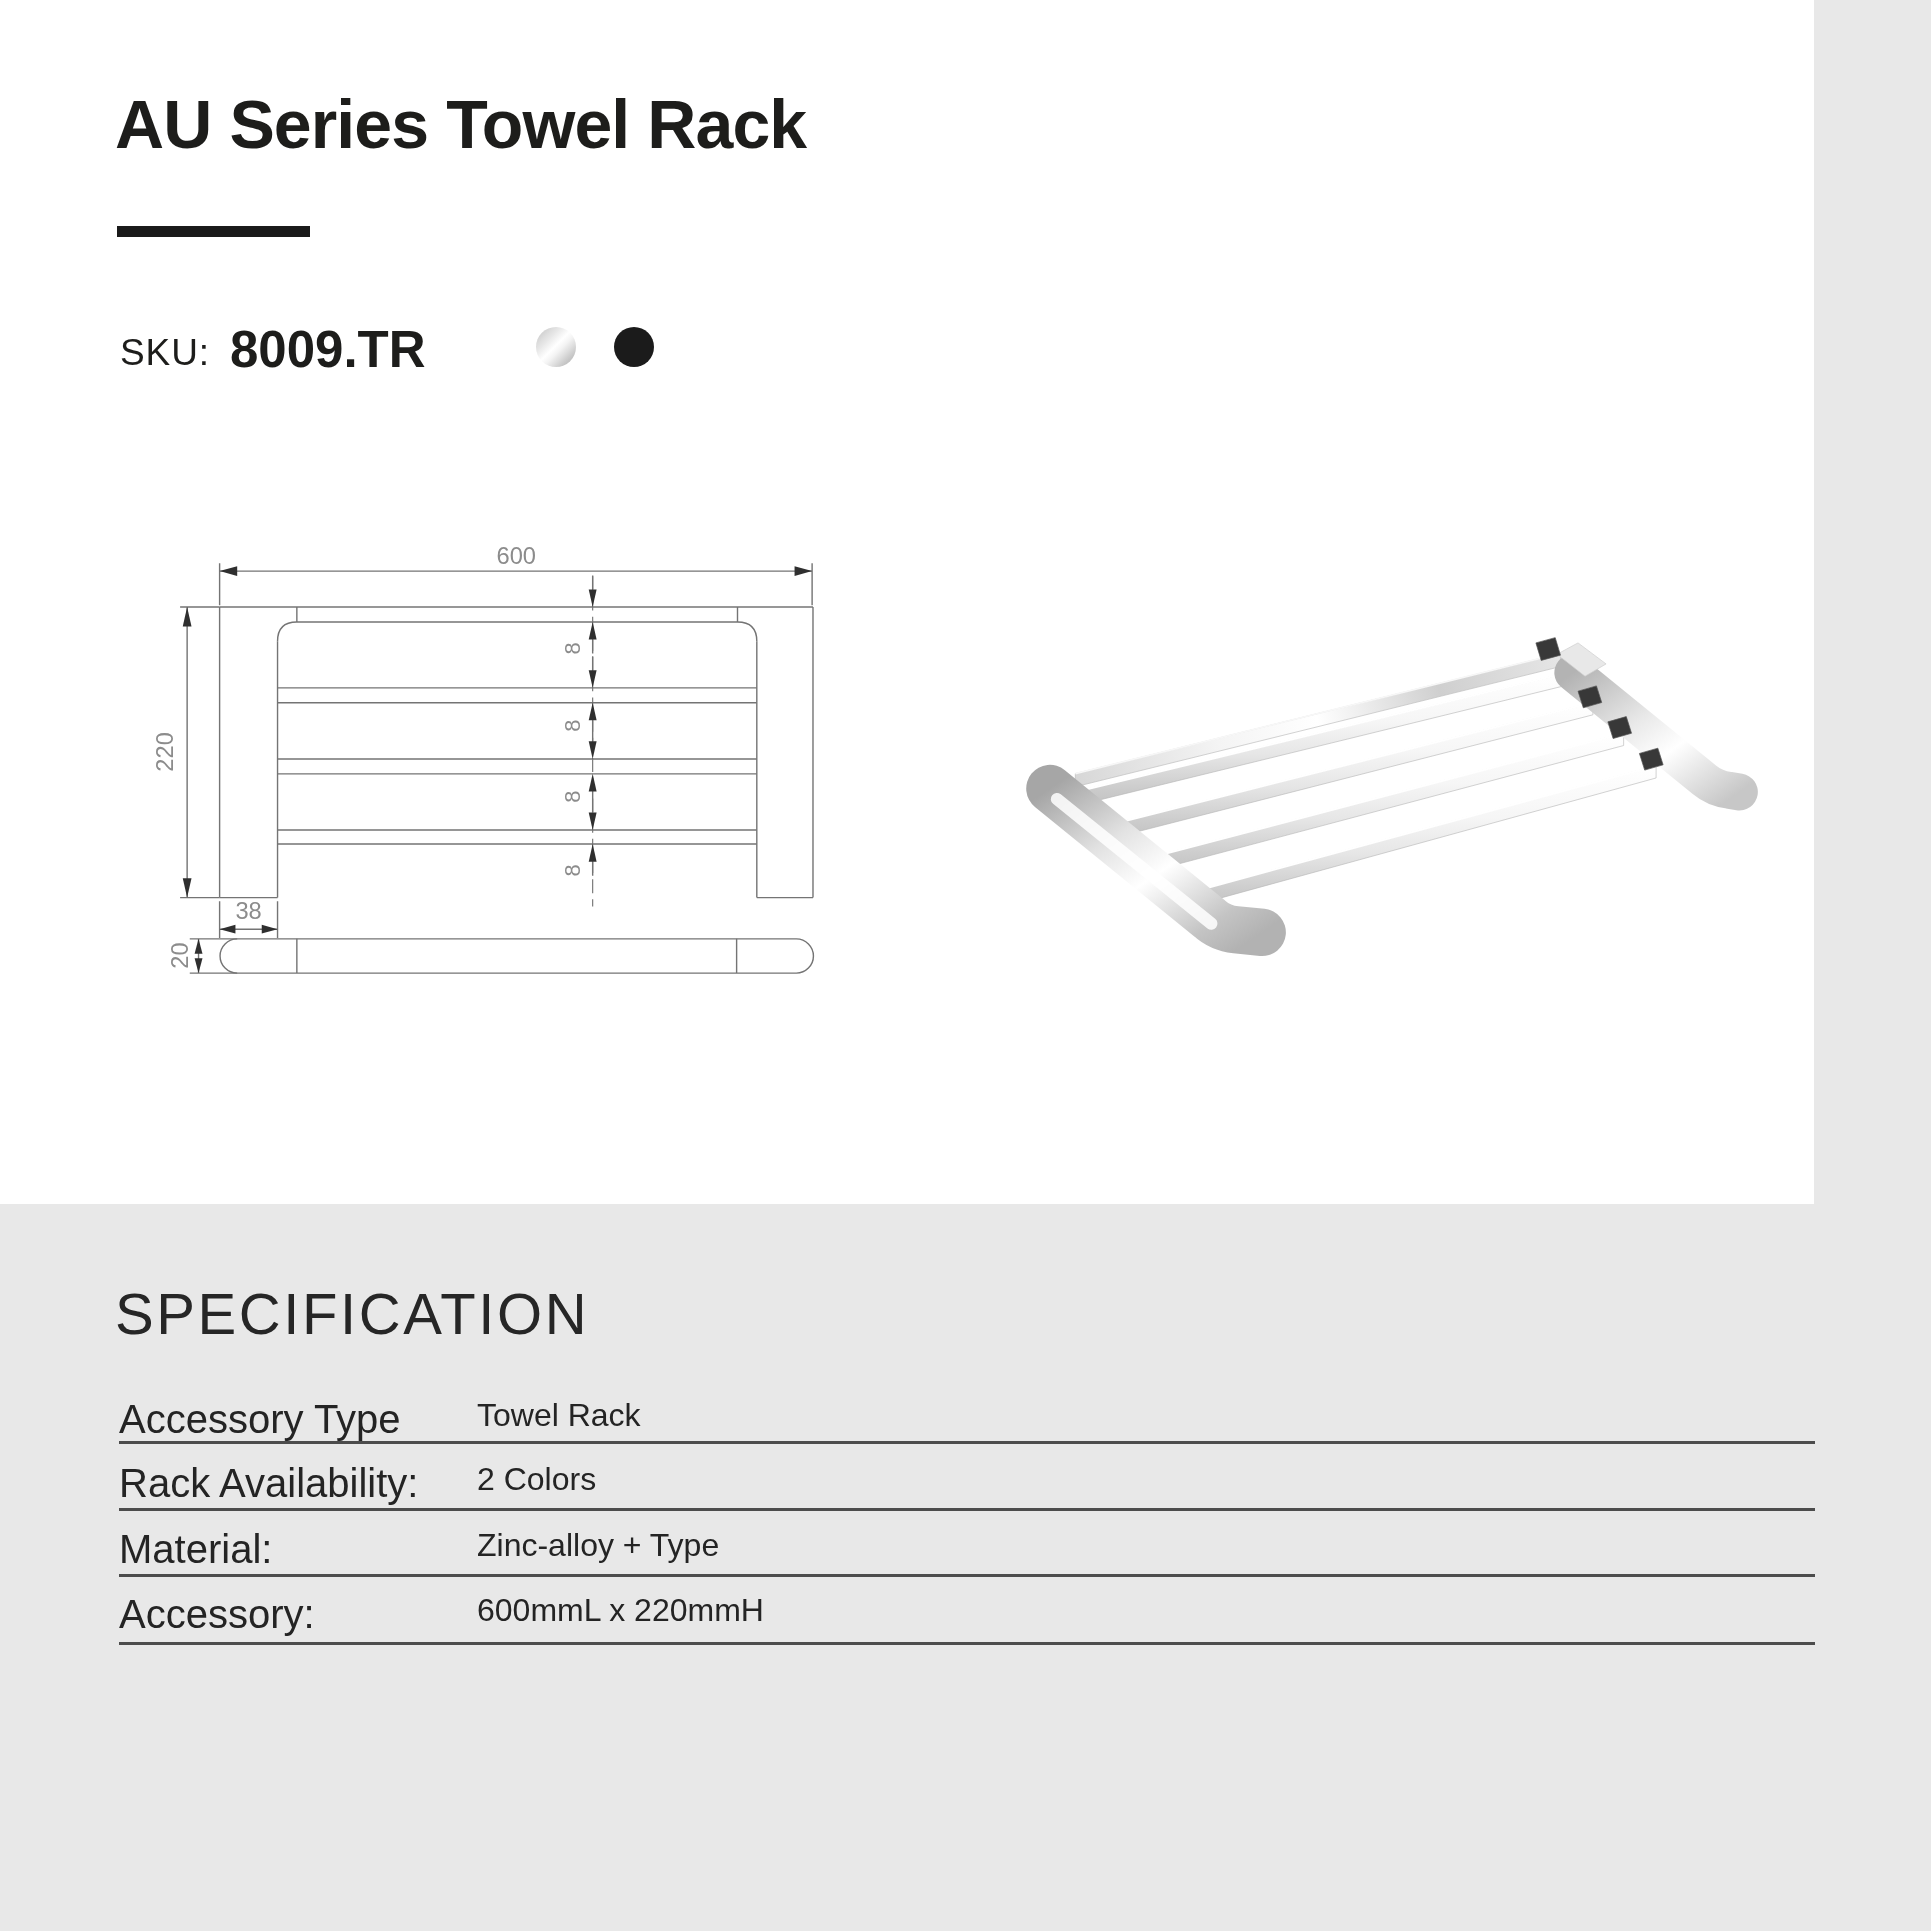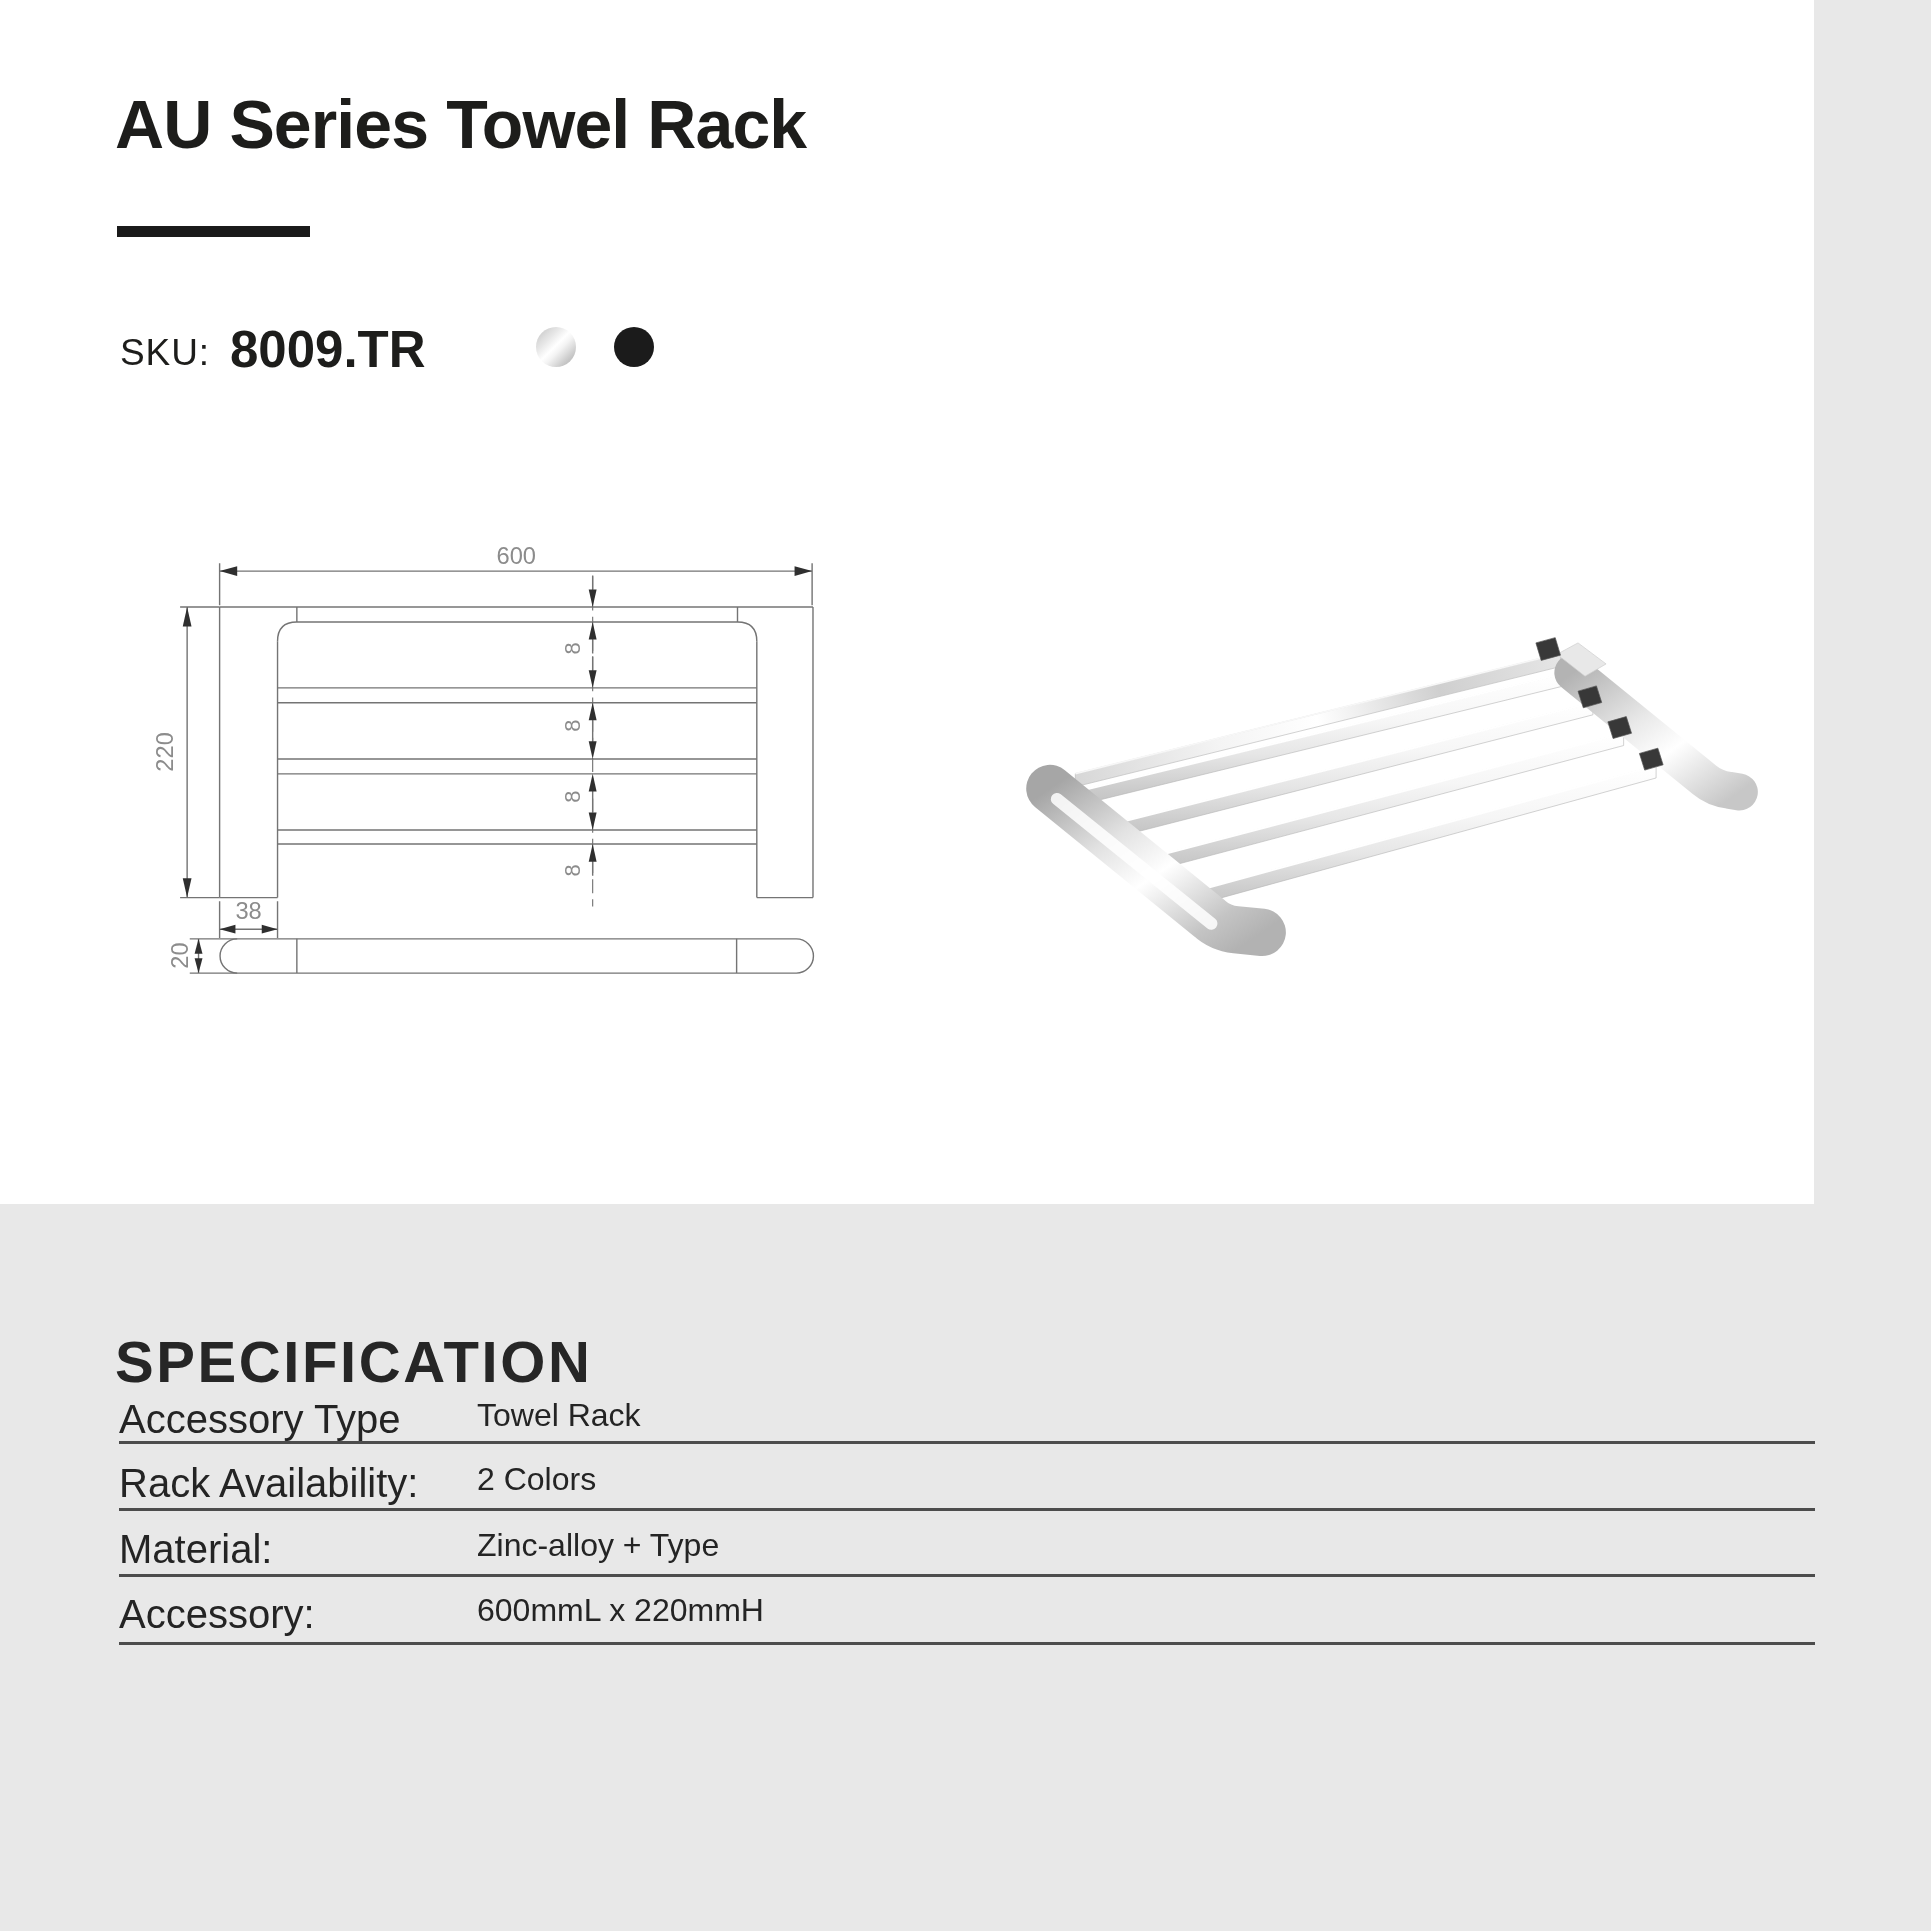--- a/index.html
+++ b/index.html
@@ -7,21 +7,21 @@
          font-family:"Liberation Sans",sans-serif;}
   .card{position:absolute;left:0;top:0;width:1814px;height:1204px;background:#ffffff;}
   .abs{position:absolute;line-height:1;}
   .title{left:115px;top:90px;font-size:68px;font-weight:bold;color:#1d1d1b;letter-spacing:-0.9px;}
   .underline{left:117px;top:226px;width:193px;height:10.5px;background:#1a1a1a;}
   .sku-label{left:120px;top:334px;font-size:37px;color:#1d1d1b;letter-spacing:0.9px;}
   .sku-value{left:230px;top:324px;font-size:51px;font-weight:bold;color:#1d1d1b;letter-spacing:0px;text-align:right;}
   .swatch{position:absolute;width:40px;height:40px;border-radius:50%;top:327px;}
   .swatch-chrome{left:536px;background:linear-gradient(135deg,#c0c0c0 0%,#e9e9e9 32%,#ffffff 48%,#f4f4f4 58%,#c6c6c6 82%,#b3b3b3 100%);}
   .swatch-black{left:614px;}
-  .spec-heading{left:115px;top:1285px;font-size:58px;font-weight:bold;color:#262626;letter-spacing:2.6px;margin-top:48px;}
+  .spec-heading{left:115px;top:1285px;font-size:58px;font-weight:normal;color:#262626;letter-spacing:2.6px;}
   .spec-label{font-size:40px;color:#242424;letter-spacing:0px;text-align:right;}
   .spec-value{font-size:32px;color:#242424;}
   .divider{position:absolute;left:119px;width:1696px;height:2.6px;background:#4c4c4c;}
   svg{position:absolute;}
   svg text{font-family:"Liberation Sans",sans-serif;}
   .cadtext{font-size:27px;fill:#8c8c8c;}
   .cadtext-sm{font-size:25px;fill:#8c8c8c;}
 </style>
 </head>
 <body>

